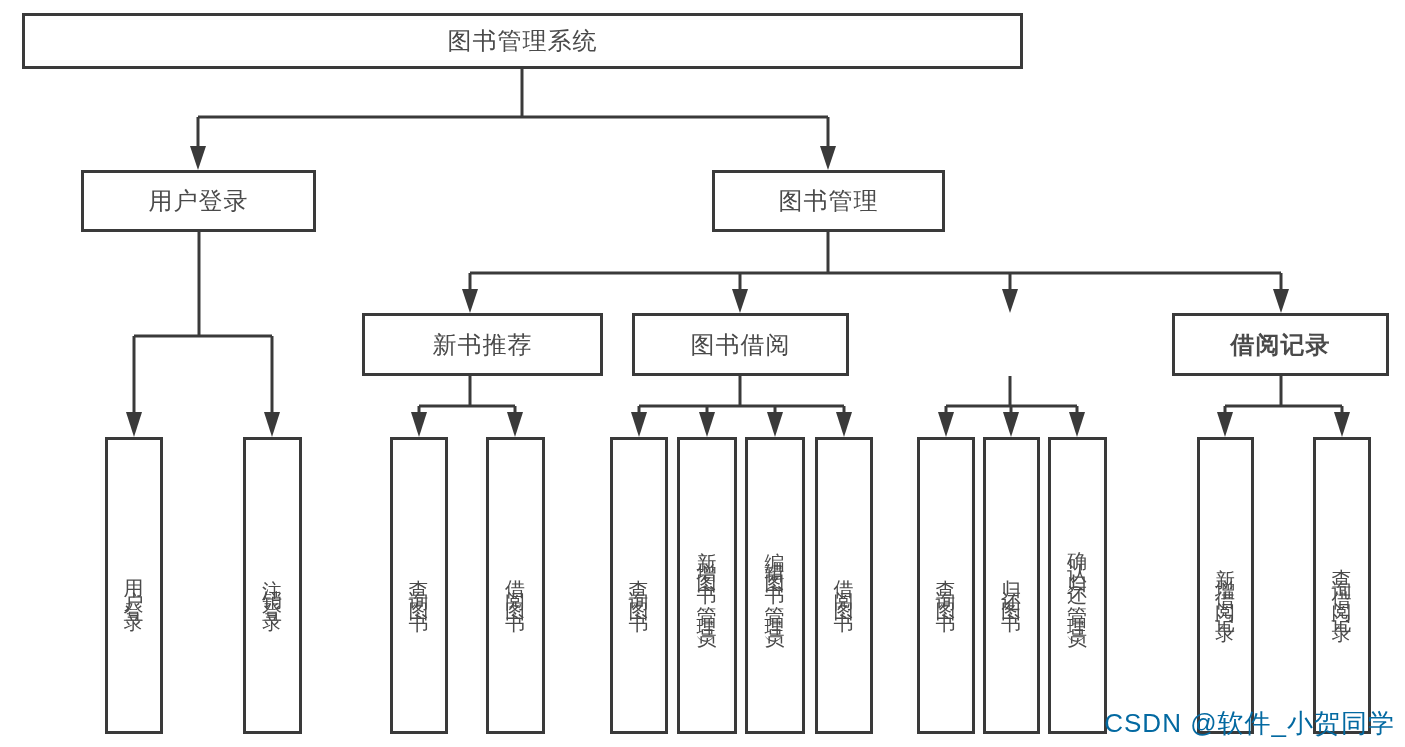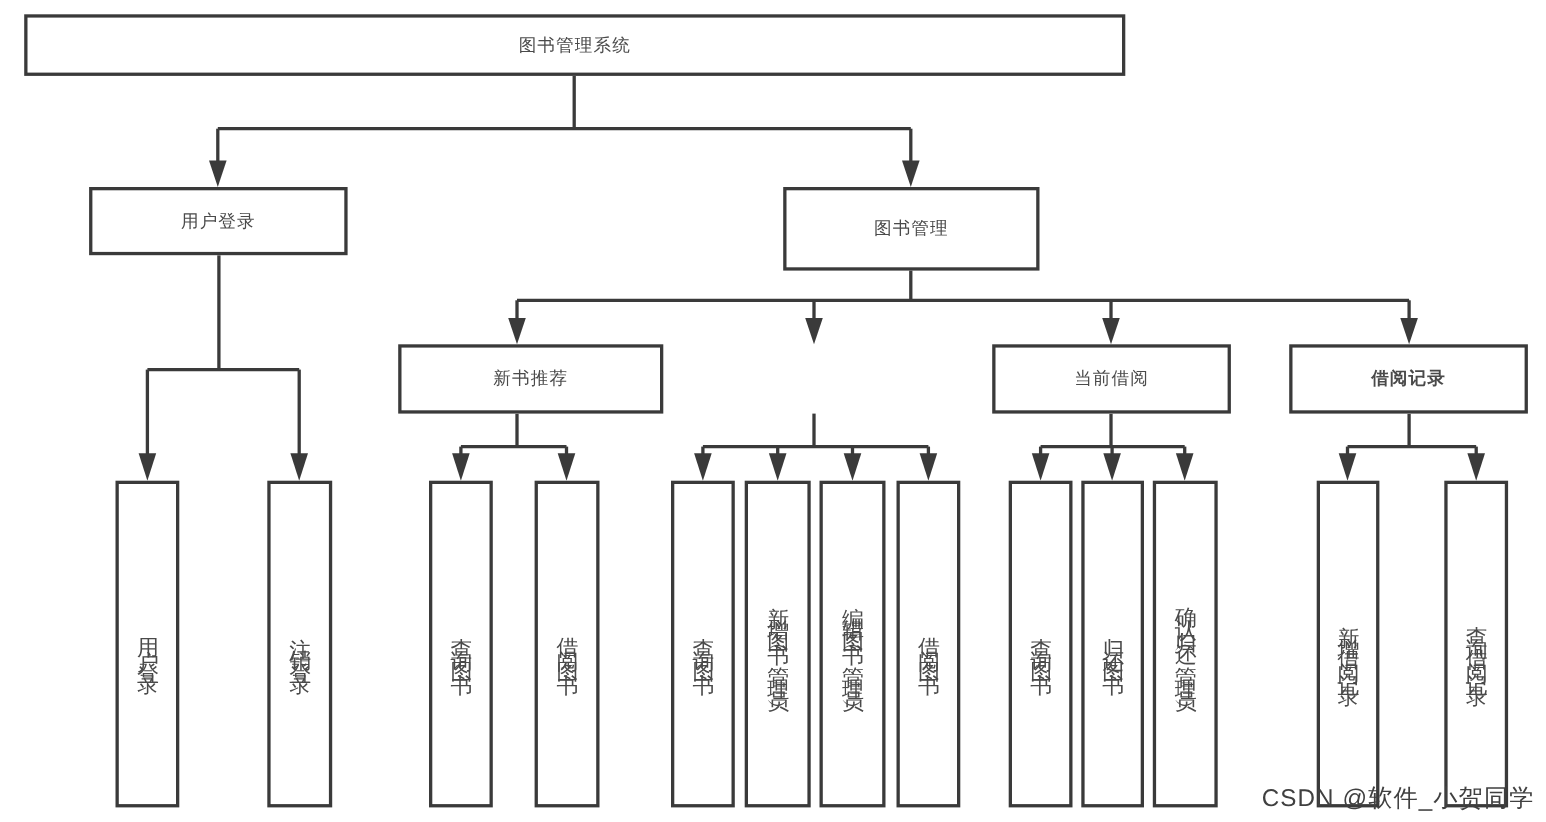--- a/index.html
+++ b/index.html
@@ -6,29 +6,29 @@
   .canvas {
     position:relative; width:1405px; height:747px; background:#ffffff;
     overflow:hidden; font-family:"Liberation Sans", sans-serif;
   }
   svg.wires { position:absolute; left:0; top:0; width:1405px; height:747px; }
   .node {
     position:absolute; box-sizing:border-box; background:#ffffff;
     border:3px solid #3a3a3a; color:#4a4a4a;
     display:flex; align-items:center; justify-content:center;
   }
-  .h-node { font-size:16px; letter-spacing:1px; }
+  .h-node { font-size:24px; letter-spacing:1px; }
   .v-node {
     writing-mode:vertical-rl; text-orientation:mixed;
     font-size:20px; letter-spacing:11px; line-height:1;
   }
   
   #n-root { left:22px;   top:13px;  width:1001px; height:56px; }
   #n-l2a  { left:81px;   top:170px; width:235px;  height:62px; }
-  #n-l2b  { left:712px;  top:170px; width:233px;  height:76px; }
+  #n-l2b  { left:712px;  top:170px; width:233px;  height:62px; }
   #n-l3a  { left:362px;  top:313px; width:241px;  height:63px; }
   #n-l3b  { left:632px;  top:313px; width:217px;  height:63px; }
   #n-l3c  { left:902px;  top:313px; width:217px;  height:63px; }
   #n-l3d  { left:1172px; top:313px; width:217px;  height:63px;font-weight:bold; }
   
   .leaf { top:437px; height:297px; }
   #n-a1 { left:105px;  width:58px; }
   #n-a2 { left:243px;  width:59px; }
   #n-b1 { left:390px;  width:58px; }
   #n-b2 { left:486px;  width:59px; }
@@ -36,21 +36,21 @@
   #n-c2 { left:677px;  width:60px; }
   #n-c3 { left:745px;  width:60px; }
   #n-c4 { left:815px;  width:58px; }
   #n-d1 { left:917px;  width:58px; }
   #n-d2 { left:983px;  width:57px; }
   #n-d3 { left:1048px; width:59px; }
   #n-e1 { left:1197px; width:57px; }
   #n-e2 { left:1313px; width:58px; }
   .watermark {
     position:absolute; right:10px; bottom:6px;
-    font-size:22px; color:#404040; letter-spacing:1px; white-space:nowrap;
+    font-size:26px; color:#0369a1; letter-spacing:1px; white-space:nowrap;
   }
 </style>
 </head>
 <body>
 
 <div class="canvas">
 
   <svg class="wires" viewBox="0 0 1405 747" fill="none">
     <g stroke="#3a3a3a" stroke-width="3">
       <path d="M522 69 V117"></path>
@@ -147,22 +147,22 @@
   <div id="n-l2a" class="node h-node">
     <span>用户登录</span>
   </div>
   <div id="n-l2b" class="node h-node">
     <span>图书管理</span>
   </div>
 
   <div id="n-l3a" class="node h-node">
     <span>新书推荐</span>
   </div>
-  <div id="n-l3c" class="node h-node">
-    <span>当前借阅</span>
+  <div id="n-l3b" class="node h-node">
+    <span>图书借阅</span>
   </div>
   <div id="n-l3d" class="node h-node">
     <span>借阅记录</span>
   </div>
 
   <div id="n-a1" class="node v-node leaf">
     <span>用户登录</span>
   </div>
   <div id="n-a2" class="node v-node leaf">
     <span>注销登录</span>

